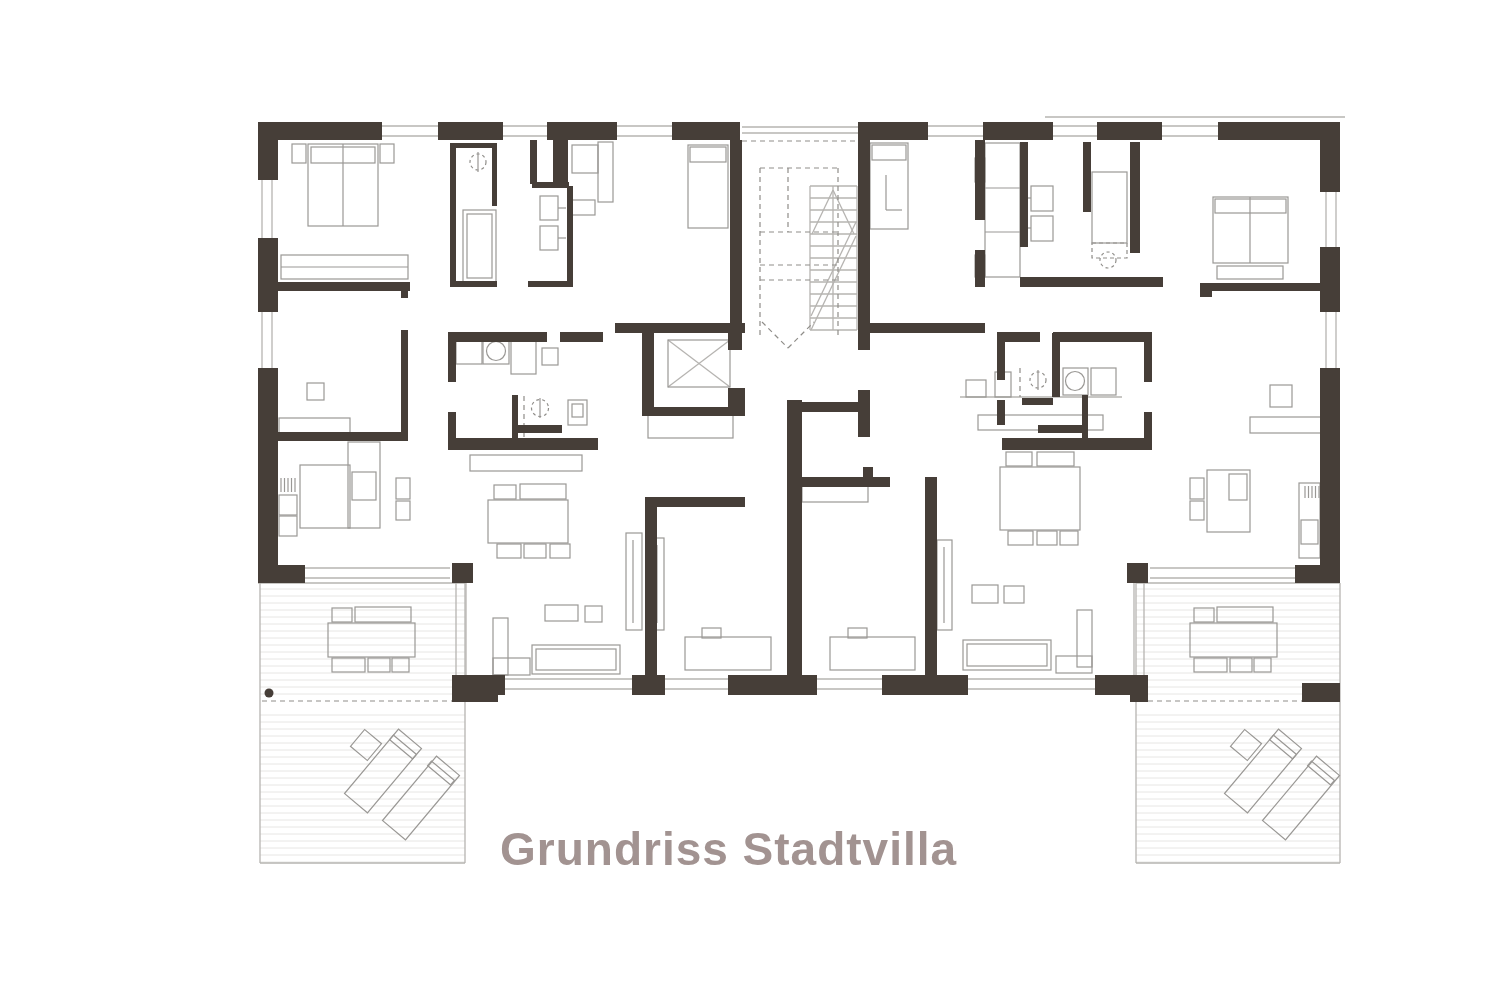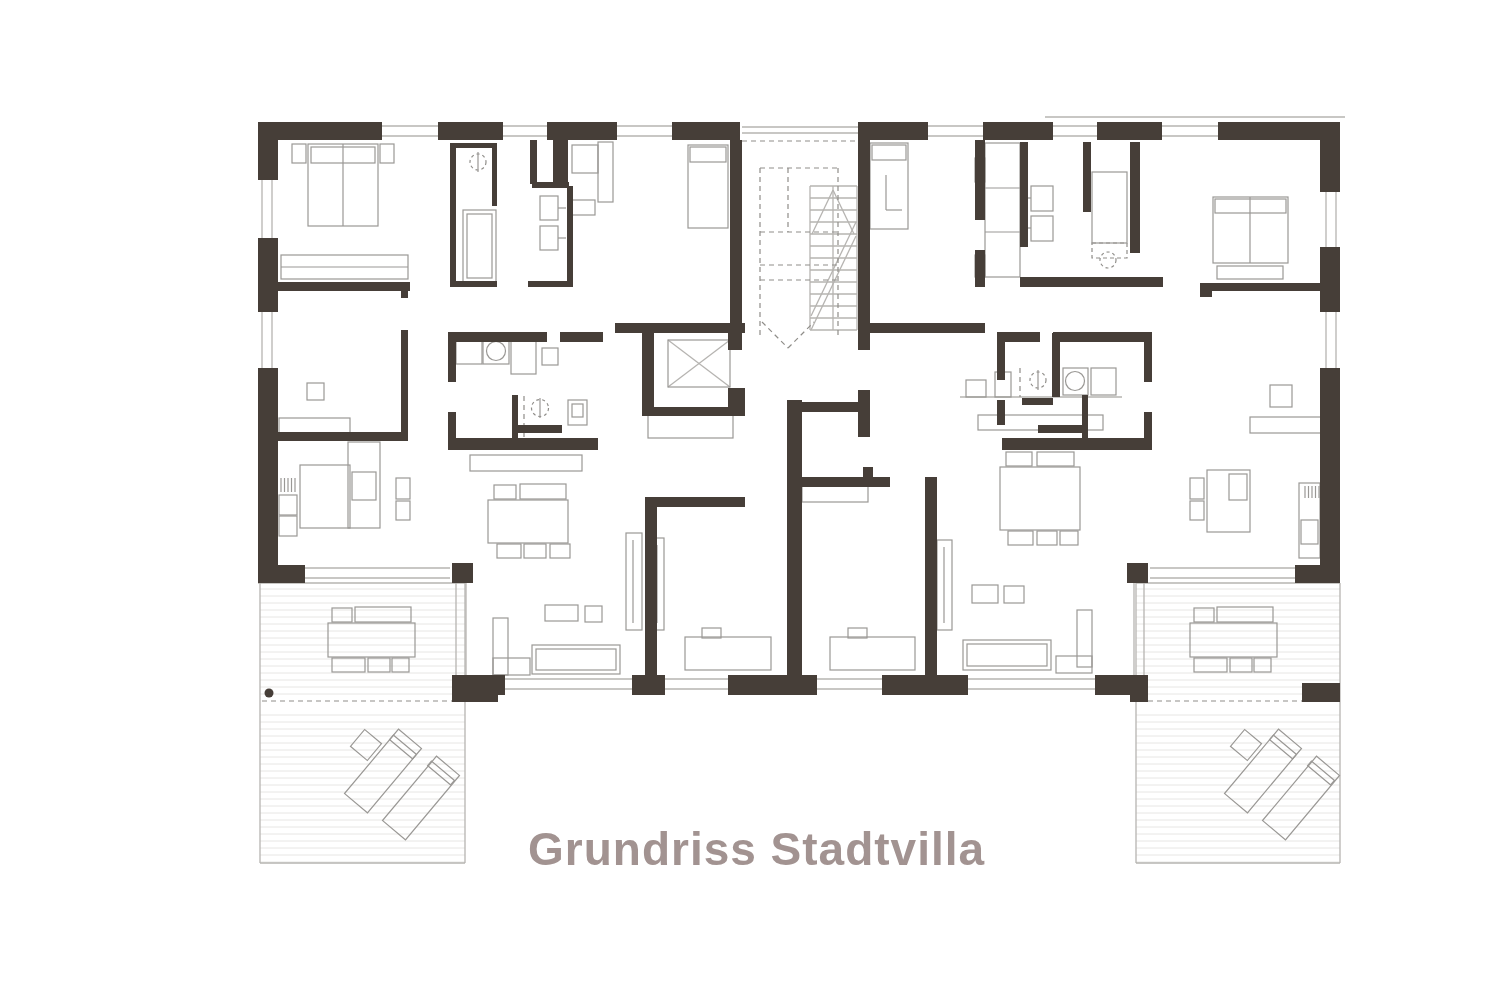--- a/index.html
+++ b/index.html
@@ -1,19 +1,19 @@
 <!DOCTYPE html>
 <html><head>
 <meta charset="utf-8">
 <style>
   html,body{margin:0;padding:0;background:#ffffff;}
   #stage{position:relative;width:1500px;height:1000px;background:#fff;overflow:hidden;
          font-family:"Liberation Sans", sans-serif;}
   #plan-svg{position:absolute;left:0;top:0;}
-  #plan-title{position:absolute;left:528px;top:822px;font-size:46px;font-weight:bold;
+  #plan-title{position:absolute;left:500px;top:822px;font-size:46px;font-weight:bold;
               letter-spacing:1px;white-space:nowrap;}
 </style>
 </head>
 <body>
 
 <div id="stage">
   <svg id="plan-svg" xmlns="http://www.w3.org/2000/svg" width="1500" height="1000" viewBox="0 0 1500 1000">
       <g>
         <line x1="260" y1="589" x2="465" y2="589" stroke="#e7e6e4" stroke-width="1"></line>
         <line x1="260" y1="596" x2="465" y2="596" stroke="#e7e6e4" stroke-width="1"></line>

